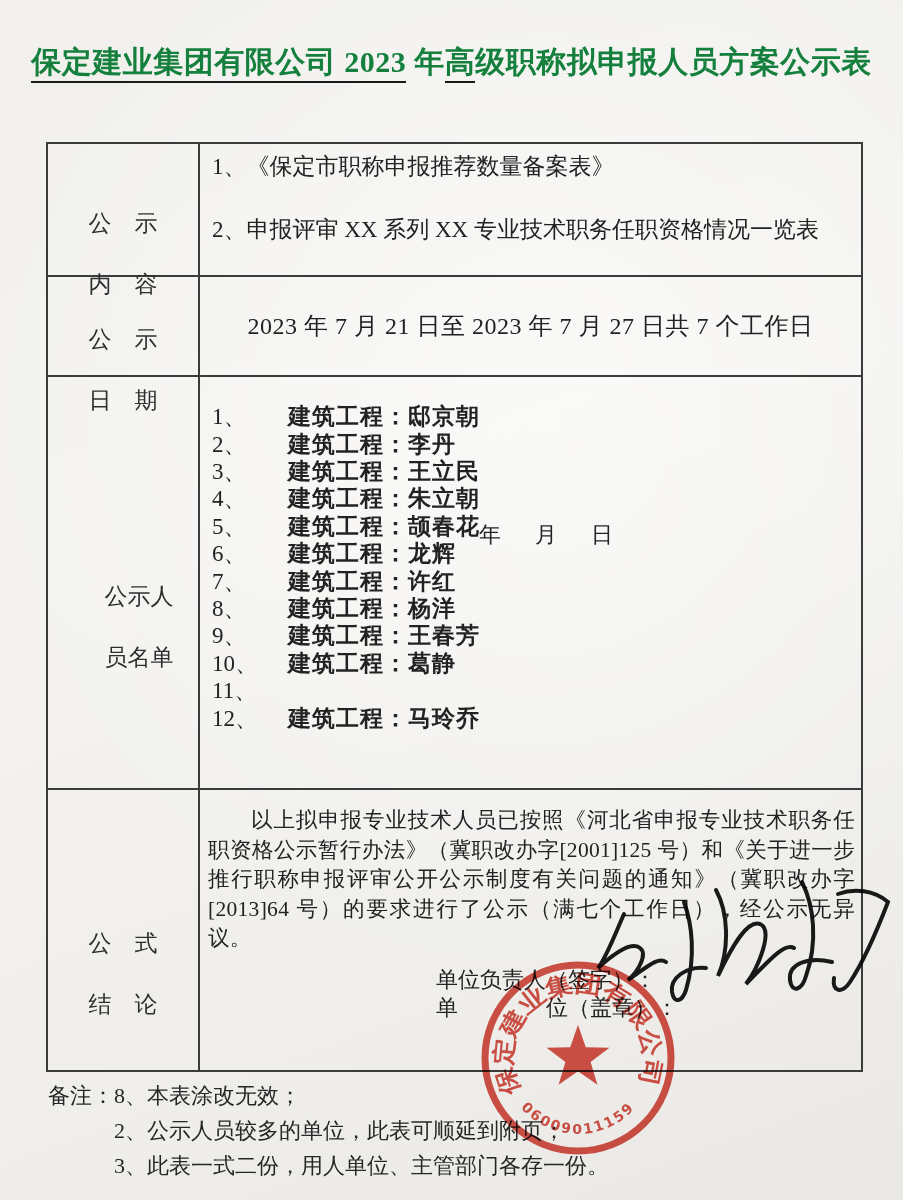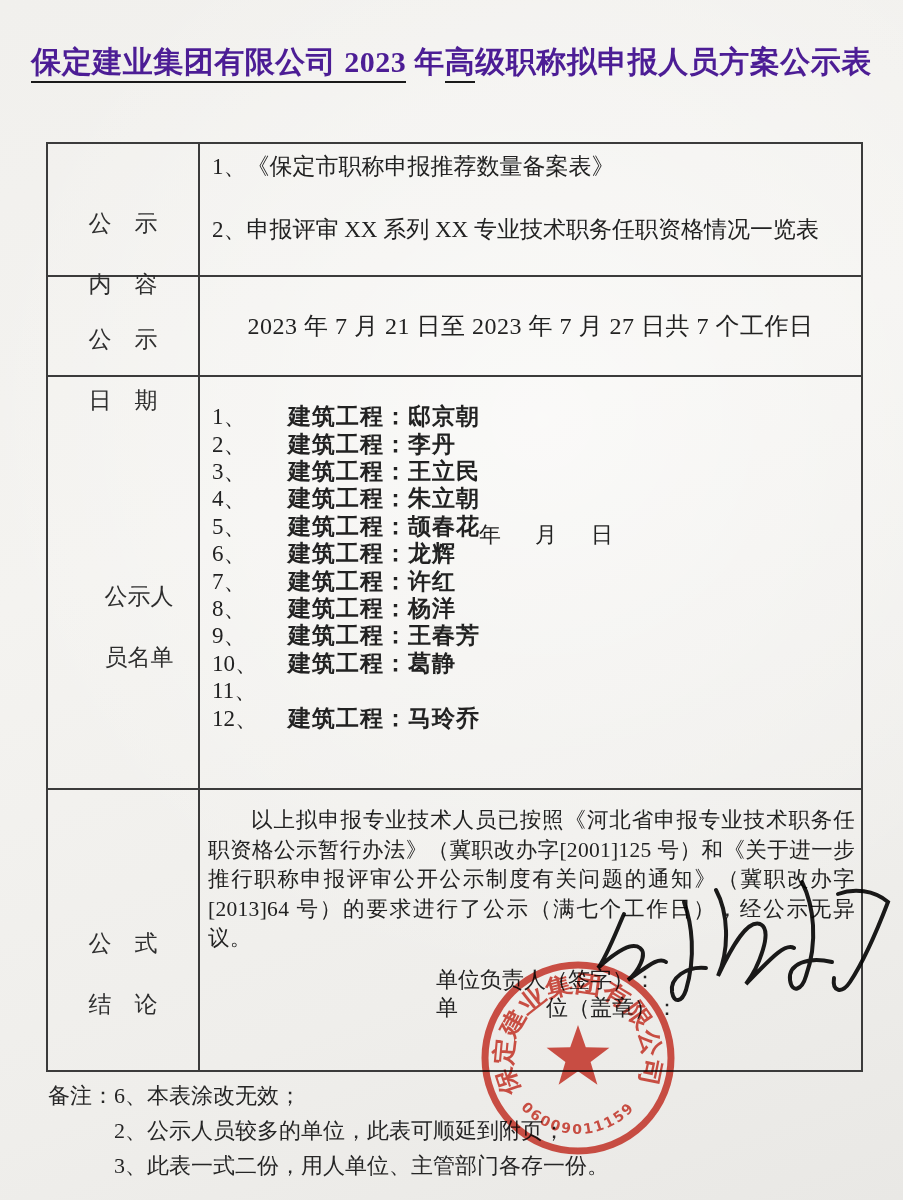--- a/index.html
+++ b/index.html
@@ -8,21 +8,21 @@
     font-family:"Liberation Serif","DejaVu Serif",serif;
     color:#222;
     background:
       radial-gradient(circle at 60% 35%, rgba(255,255,255,.55), rgba(0,0,0,0) 60%),
       linear-gradient(160deg,#f1f0ed 0%,#f4f3f0 40%,#efeeeb 75%,#e9e8e5 100%);
   }
   .page{position:absolute;inset:0;}
   
   .doc-title{
     position:absolute;top:42px;left:0;right:0;text-align:center;
-    font-size:30px;font-weight:bold;letter-spacing:.5px;color:#4c1d95;white-space:nowrap;
+    font-size:30px;font-weight:bold;letter-spacing:.5px;color:#15803d;white-space:nowrap;
   }
   .doc-title .u{border-bottom:2.5px solid #1a1a1a;padding-bottom:3px;}
   
   .sheet{
     position:absolute;left:46px;top:142px;width:813px;height:926px;
     border:2px solid #3b3b3b;
   }
   .vline{position:absolute;left:150px;top:0;bottom:0;width:2px;background:#3b3b3b;}
   .hline{position:absolute;left:0;right:0;height:2px;background:#3b3b3b;}
   .hl1{top:131px;} .hl2{top:231px;} .hl3{top:644px;}
@@ -153,21 +153,21 @@
         <div>单位负责人（签字）：</div>
         <div>单　　　　位（盖章）：</div>
       </div>
     </div>
     <div class="dateline">年　月　日</div>
   </div>
 
   <div class="notes">
     <div class="nlabel">备注：</div>
     <div>
-      <div>6、本表涂改无效；</div>
+      <div>8、本表涂改无效；</div>
       <div>2、公示人员较多的单位，此表可顺延到附页；</div>
       <div>3、此表一式二份，用人单位、主管部门各存一份。</div>
     </div>
   </div>
 
   <svg class="signature" width="310" height="150" viewBox="0 0 310 150">
     <g fill="none" stroke="#1b1b1b" stroke-width="4" stroke-linecap="round">
       <path d="M36,42 C28,60 18,86 10,96 C30,78 44,70 52,76 C60,82 50,100 40,108 C58,96 70,84 78,90"></path>
       <path d="M96,30 C104,52 108,84 98,118 C94,130 86,132 84,120 C82,106 98,94 118,96"></path>
       <path d="M128,18 C140,40 142,76 130,104 C146,70 160,48 172,52 C186,58 170,96 158,112 C178,92 196,70 206,76"></path>

